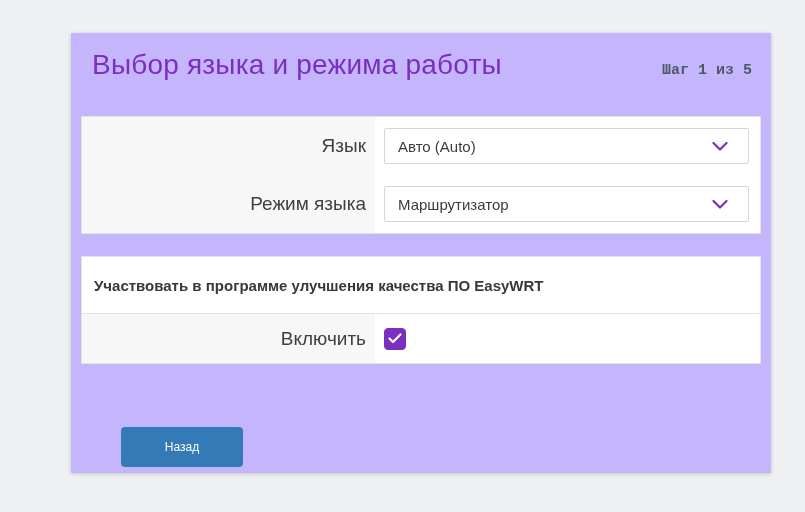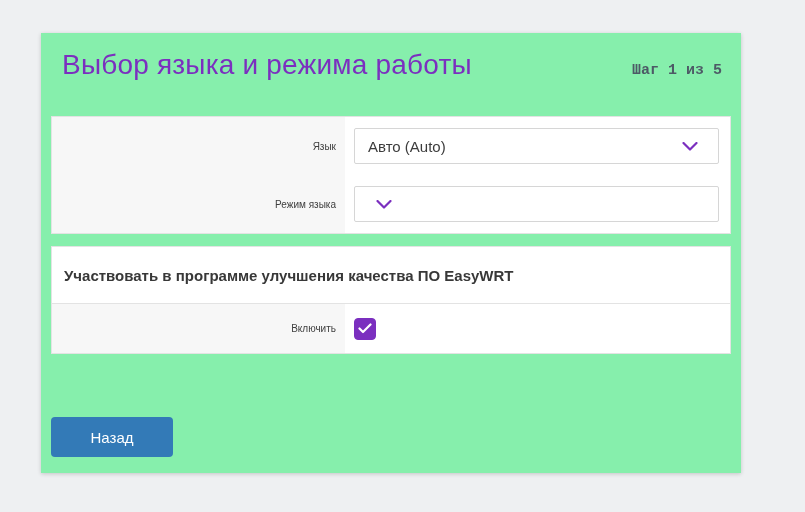--- a/index.html
+++ b/index.html
@@ -12,23 +12,23 @@
   html,body{margin:0;padding:0;}
   body{
     width:805px;height:512px;
     background:var(--page-bg);
     font-family:"Liberation Sans", sans-serif;
     overflow:hidden;
     position:relative;
   }
   .card{
     position:absolute;
-    left:41px;top:33px;
+    left:71px;top:33px;
     width:700px;height:440px;
-    background:#86efac;
+    background:#c4b5fd;
     box-shadow:0 1px 4px rgba(0,0,0,0.18);
   }
   .card-header{
     display:flex;
     justify-content:space-between;
     align-items:baseline;
     padding:15px 19px 0 21px;
     height:50px;
   }
   .page-title{
@@ -45,36 +45,36 @@
     color:#4d5a66;
     white-space:nowrap;
     font-family:Liberation Mono, monospace;
   }
   .section{
     margin:0 10px;
     border:1px solid #e3e3e3;
     background:#ffffff;
   }
   .section--form{margin-top:33px;}
-  .section--program{margin-top:12px;}
+  .section--program{margin-top:22px;}
   .form-row{
     display:flex;
     align-items:center;
     height:58px;
   }
   .form-row--checkbox{height:49px;}
   .label-cell{
     flex:0 0 293px;
     height:100%;
     background:#f7f7f7;
     display:flex;
     align-items:center;
     justify-content:flex-end;
     padding-right:9px;
-    font-size:10px;
+    font-size:19px;
     color:#404040;
   }
   .field-cell{
     flex:1;
     height:100%;
     display:flex;
     align-items:center;
     padding:0 11px 0 9px;
     background:#ffffff;
   }
@@ -126,23 +126,24 @@
     align-items:center;
     margin:63px 10px 0;
   }
   .btn{
     height:40px;
     min-width:122px;
     padding:0 26px;
     border:none;
     border-radius:4px;
     font-family:inherit;
-    font-size:15px;
+    font-size:12px;
     color:#ffffff;
     cursor:pointer;
+    margin-left:40px;
   }
   .btn-back{background:var(--back-button);}
   .btn-continue{background:var(--continue-button);}
 </style>
 </head>
 <body>
 
 <div class="card">
 
   <div class="card-header">
@@ -159,20 +160,21 @@
           <svg class="chevron" width="16" height="9" viewBox="0 0 16 9">
             <polyline points="1.5,1 8,7.5 14.5,1" fill="none" stroke="#7b2fbf" stroke-width="2.2" stroke-linecap="round" stroke-linejoin="round"></polyline>
           </svg>
         </div>
       </div>
     </div>
     <div class="form-row">
       <div class="label-cell">Режим языка</div>
       <div class="field-cell">
         <div class="select">
+          <span>Маршрутизатор</span>
           <svg class="chevron" width="16" height="9" viewBox="0 0 16 9">
             <polyline points="1.5,1 8,7.5 14.5,1" fill="none" stroke="#7b2fbf" stroke-width="2.2" stroke-linecap="round" stroke-linejoin="round"></polyline>
           </svg>
         </div>
       </div>
     </div>
   </div>
 
   <div class="section section--program">
     <div class="section-title">Участвовать в программе улучшения качества ПО EasyWRT</div>

